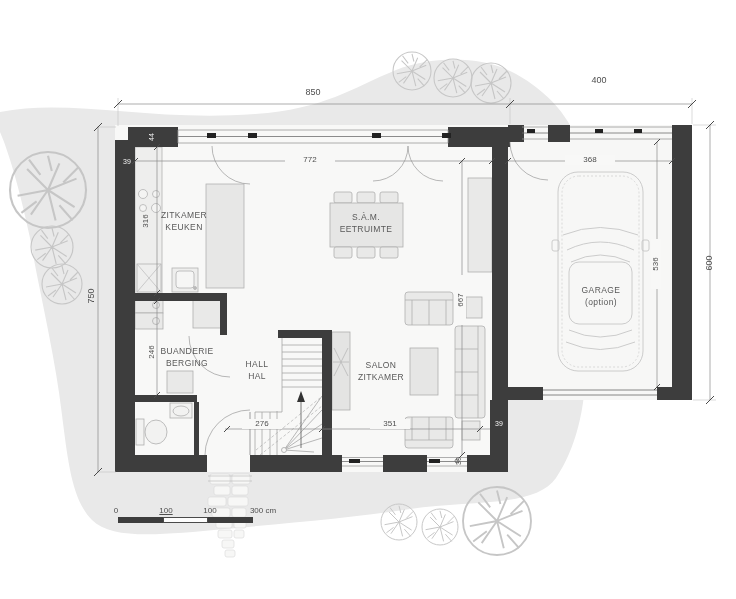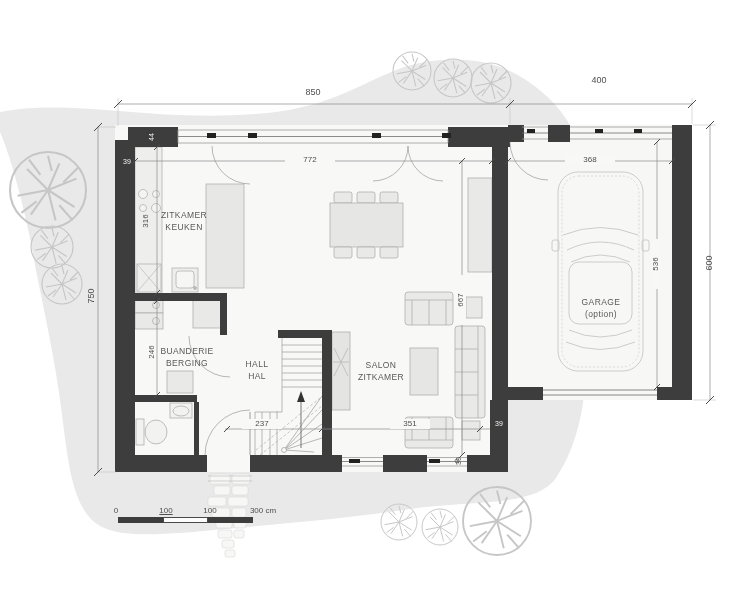--- a/index.html
+++ b/index.html
@@ -304,44 +304,48 @@
 <div class="lbl big" style="left:549px;top:75px;width:100px;">400</div>
 <div class="lbl big v" style="left:66px;top:291px;width:50px;">750</div>
 <div class="lbl big v" style="left:684px;top:258px;width:50px;">600</div>
 
 <div class="lbl bg" style="left:285px;top:155px;width:50px;">772</div>
 <div class="lbl bg" style="left:565px;top:155px;width:50px;">368</div>
 <div class="lbl v" style="left:121px;top:216px;width:50px;">316</div>
 <div class="lbl v w" style="left:127px;top:132px;width:50px;">44</div>
 <div class="lbl w" style="left:112px;top:157px;width:30px;">39</div>
 <div class="lbl v" style="left:127px;top:347px;width:50px;">246</div>
-<div class="lbl bg" style="left:242px;top:419px;width:40px;">237</div>
-<div class="lbl bg" style="left:390px;top:419px;width:40px;">351</div>
+<div class="lbl bg" style="left:242px;top:419px;width:40px;">276</div>
+<div class="lbl bg" style="left:370px;top:419px;width:40px;">351</div>
 <div class="lbl w" style="left:484px;top:419px;width:30px;">39</div>
 <div class="lbl v w7" style="left:434px;top:456px;width:50px;">39</div>
 <div class="lbl v bg" style="left:436px;top:295px;width:50px;">667</div>
 <div class="lbl v bg" style="left:631px;top:259px;width:50px;">536</div>
 
 <div class="room" style="left:144px;top:210px;width:80px;">
   <div>ZITKAMER</div>
       <div>KEUKEN</div>
 </div>
+<div class="room" style="left:326px;top:212px;width:80px;">
+  <div>S.À.M.</div>
+      <div>EETRUIMTE</div>
+</div>
 <div class="room" style="left:142px;top:346px;width:90px;">
   <div>BUANDERIE</div>
       <div>BERGING</div>
 </div>
 <div class="room" style="left:217px;top:359px;width:80px;">
   <div>HALL</div>
       <div>HAL</div>
 </div>
 <div class="room" style="left:341px;top:360px;width:80px;">
   <div>SALON</div>
       <div>ZITKAMER</div>
 </div>
-<div class="room" style="left:561px;top:297px;width:80px;">
+<div class="room" style="left:561px;top:285px;width:80px;">
   <div>GARAGE</div>
       <div>(option)</div>
 </div>
 
 <div class="lbl" style="left:111px;top:506px;width:10px;">0</div>
 <div class="lbl" style="left:151px;top:506px;width:30px;text-decoration:underline;">100</div>
 <div class="lbl" style="left:195px;top:506px;width:30px;">100</div>
 <div class="lbl" style="left:242px;top:506px;width:42px;">300 cm</div>
 <div class="bar dark" style="left:118px;top:517px;width:45px;"></div>
 <div class="bar light" style="left:163px;top:517px;width:45px;"></div>

